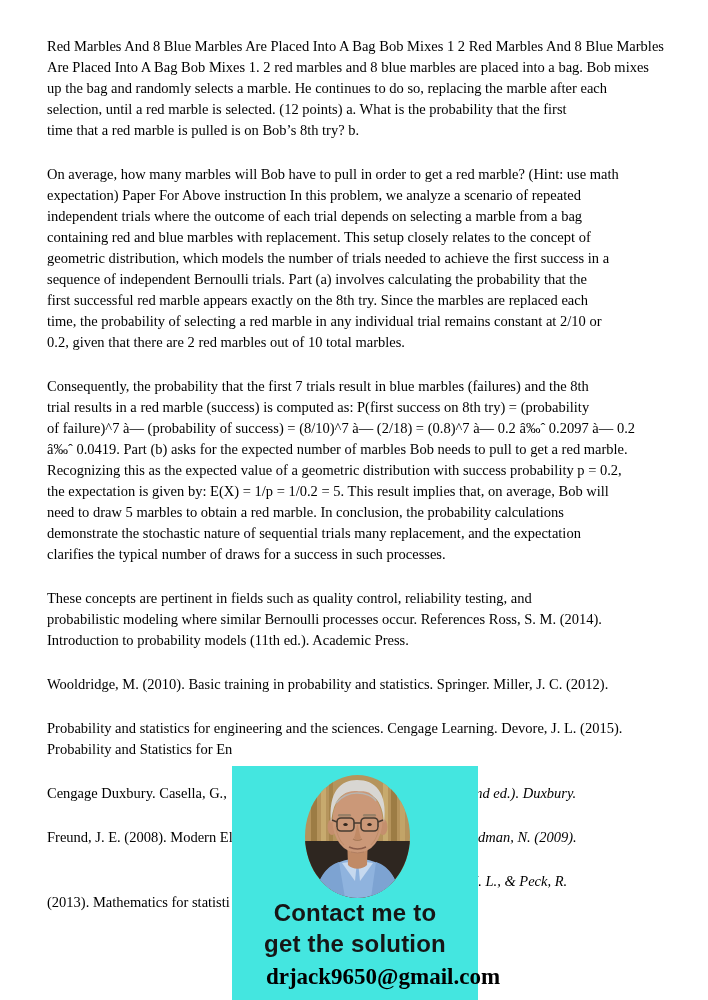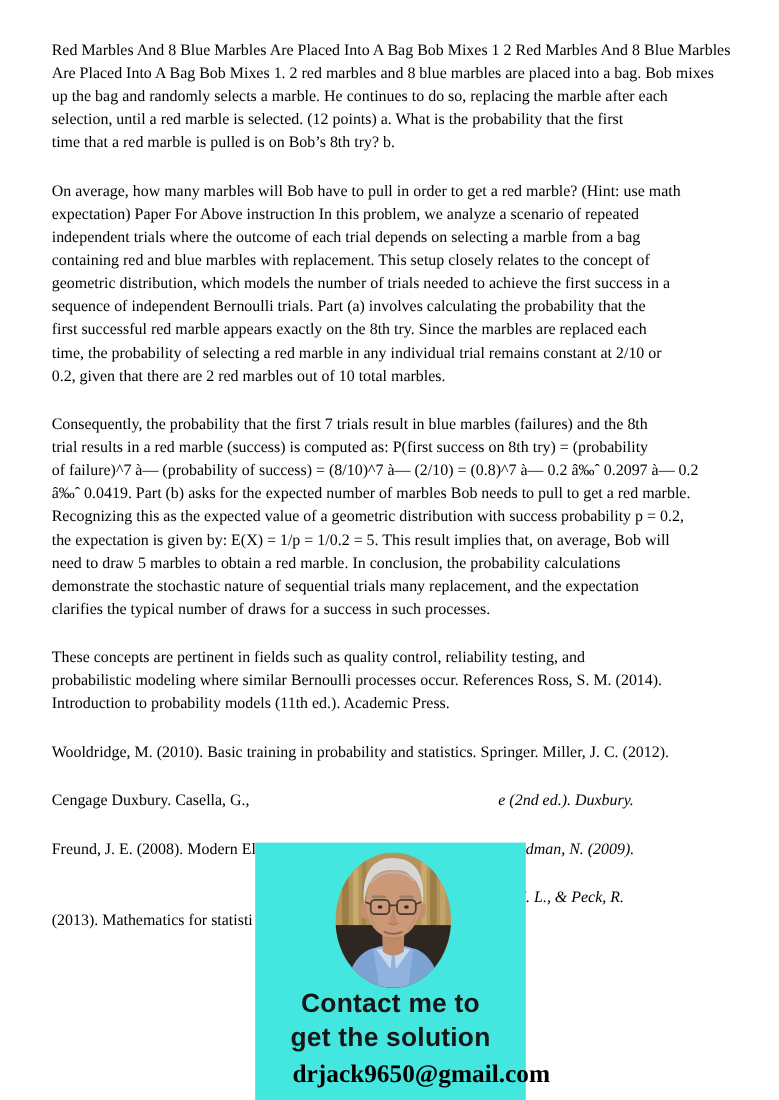--- a/index.html
+++ b/index.html
@@ -83,35 +83,39 @@
       <div class="line">containing red and blue marbles with replacement. This setup closely relates to the concept of</div>
       <div class="line">geometric distribution, which models the number of trials needed to achieve the first success in a</div>
       <div class="line">sequence of independent Bernoulli trials. Part (a) involves calculating the probability that the</div>
       <div class="line">first successful red marble appears exactly on the 8th try. Since the marbles are replaced each</div>
       <div class="line">time, the probability of selecting a red marble in any individual trial remains constant at 2/10 or</div>
       <div class="line">0.2, given that there are 2 red marbles out of 10 total marbles.</div>
     </div>
     <div class="para">
       <div class="line">Consequently, the probability that the first 7 trials result in blue marbles (failures) and the 8th</div>
       <div class="line">trial results in a red marble (success) is computed as: P(first success on 8th try) = (probability</div>
-      <div class="line">of failure)^7 à— (probability of success) = (8/10)^7 à— (2/10) = (0.8)^7 à— 0.2 â‰ˆ 0.2097 à— 0.2</div>
+      <div class="line">of failure)^7 à— (probability of success) = (8/10)^7 à— (2/18) = (0.8)^7 à— 0.2 â‰ˆ 0.2097 à— 0.2</div>
       <div class="line">â‰ˆ 0.0419. Part (b) asks for the expected number of marbles Bob needs to pull to get a red marble.</div>
       <div class="line">Recognizing this as the expected value of a geometric distribution with success probability p = 0.2,</div>
       <div class="line">the expectation is given by: E(X) = 1/p = 1/0.2 = 5. This result implies that, on average, Bob will</div>
       <div class="line">need to draw 5 marbles to obtain a red marble. In conclusion, the probability calculations</div>
       <div class="line">demonstrate the stochastic nature of sequential trials many replacement, and the expectation</div>
       <div class="line">clarifies the typical number of draws for a success in such processes.</div>
     </div>
     <div class="para">
       <div class="line">These concepts are pertinent in fields such as quality control, reliability testing, and</div>
       <div class="line">probabilistic modeling where similar Bernoulli processes occur. References Ross, S. M. (2014).</div>
       <div class="line">Introduction to probability models (11th ed.). Academic Press.</div>
     </div>
     <div class="para">
       <div class="line">Wooldridge, M. (2010). Basic training in probability and statistics. Springer. Miller, J. C. (2012).</div>
+    </div>
+    <div class="para">
+      <div class="line">Probability and statistics for engineering and the sciences. Cengage Learning. Devore, J. L. (2015).</div>
+      <div class="line">Probability and Statistics for En</div>
     </div>
     <div class="para">
       <div class="line"><span>Cengage Duxbury. Casella, G., </span><span class="rfrag">e (2nd ed.). Duxbury.</span></div>
     </div>
     <div class="para">
       <div class="line"><span>Freund, J. E. (2008). Modern El</span><span class="rfrag">Friedman, N. (2009).</span></div>
     </div>
     <div class="para">
       <div class="line"><span class="rfrag">re, J. L., &amp; Peck, R.</span></div>
       <div class="line">(2013). Mathematics for statisti</div>

